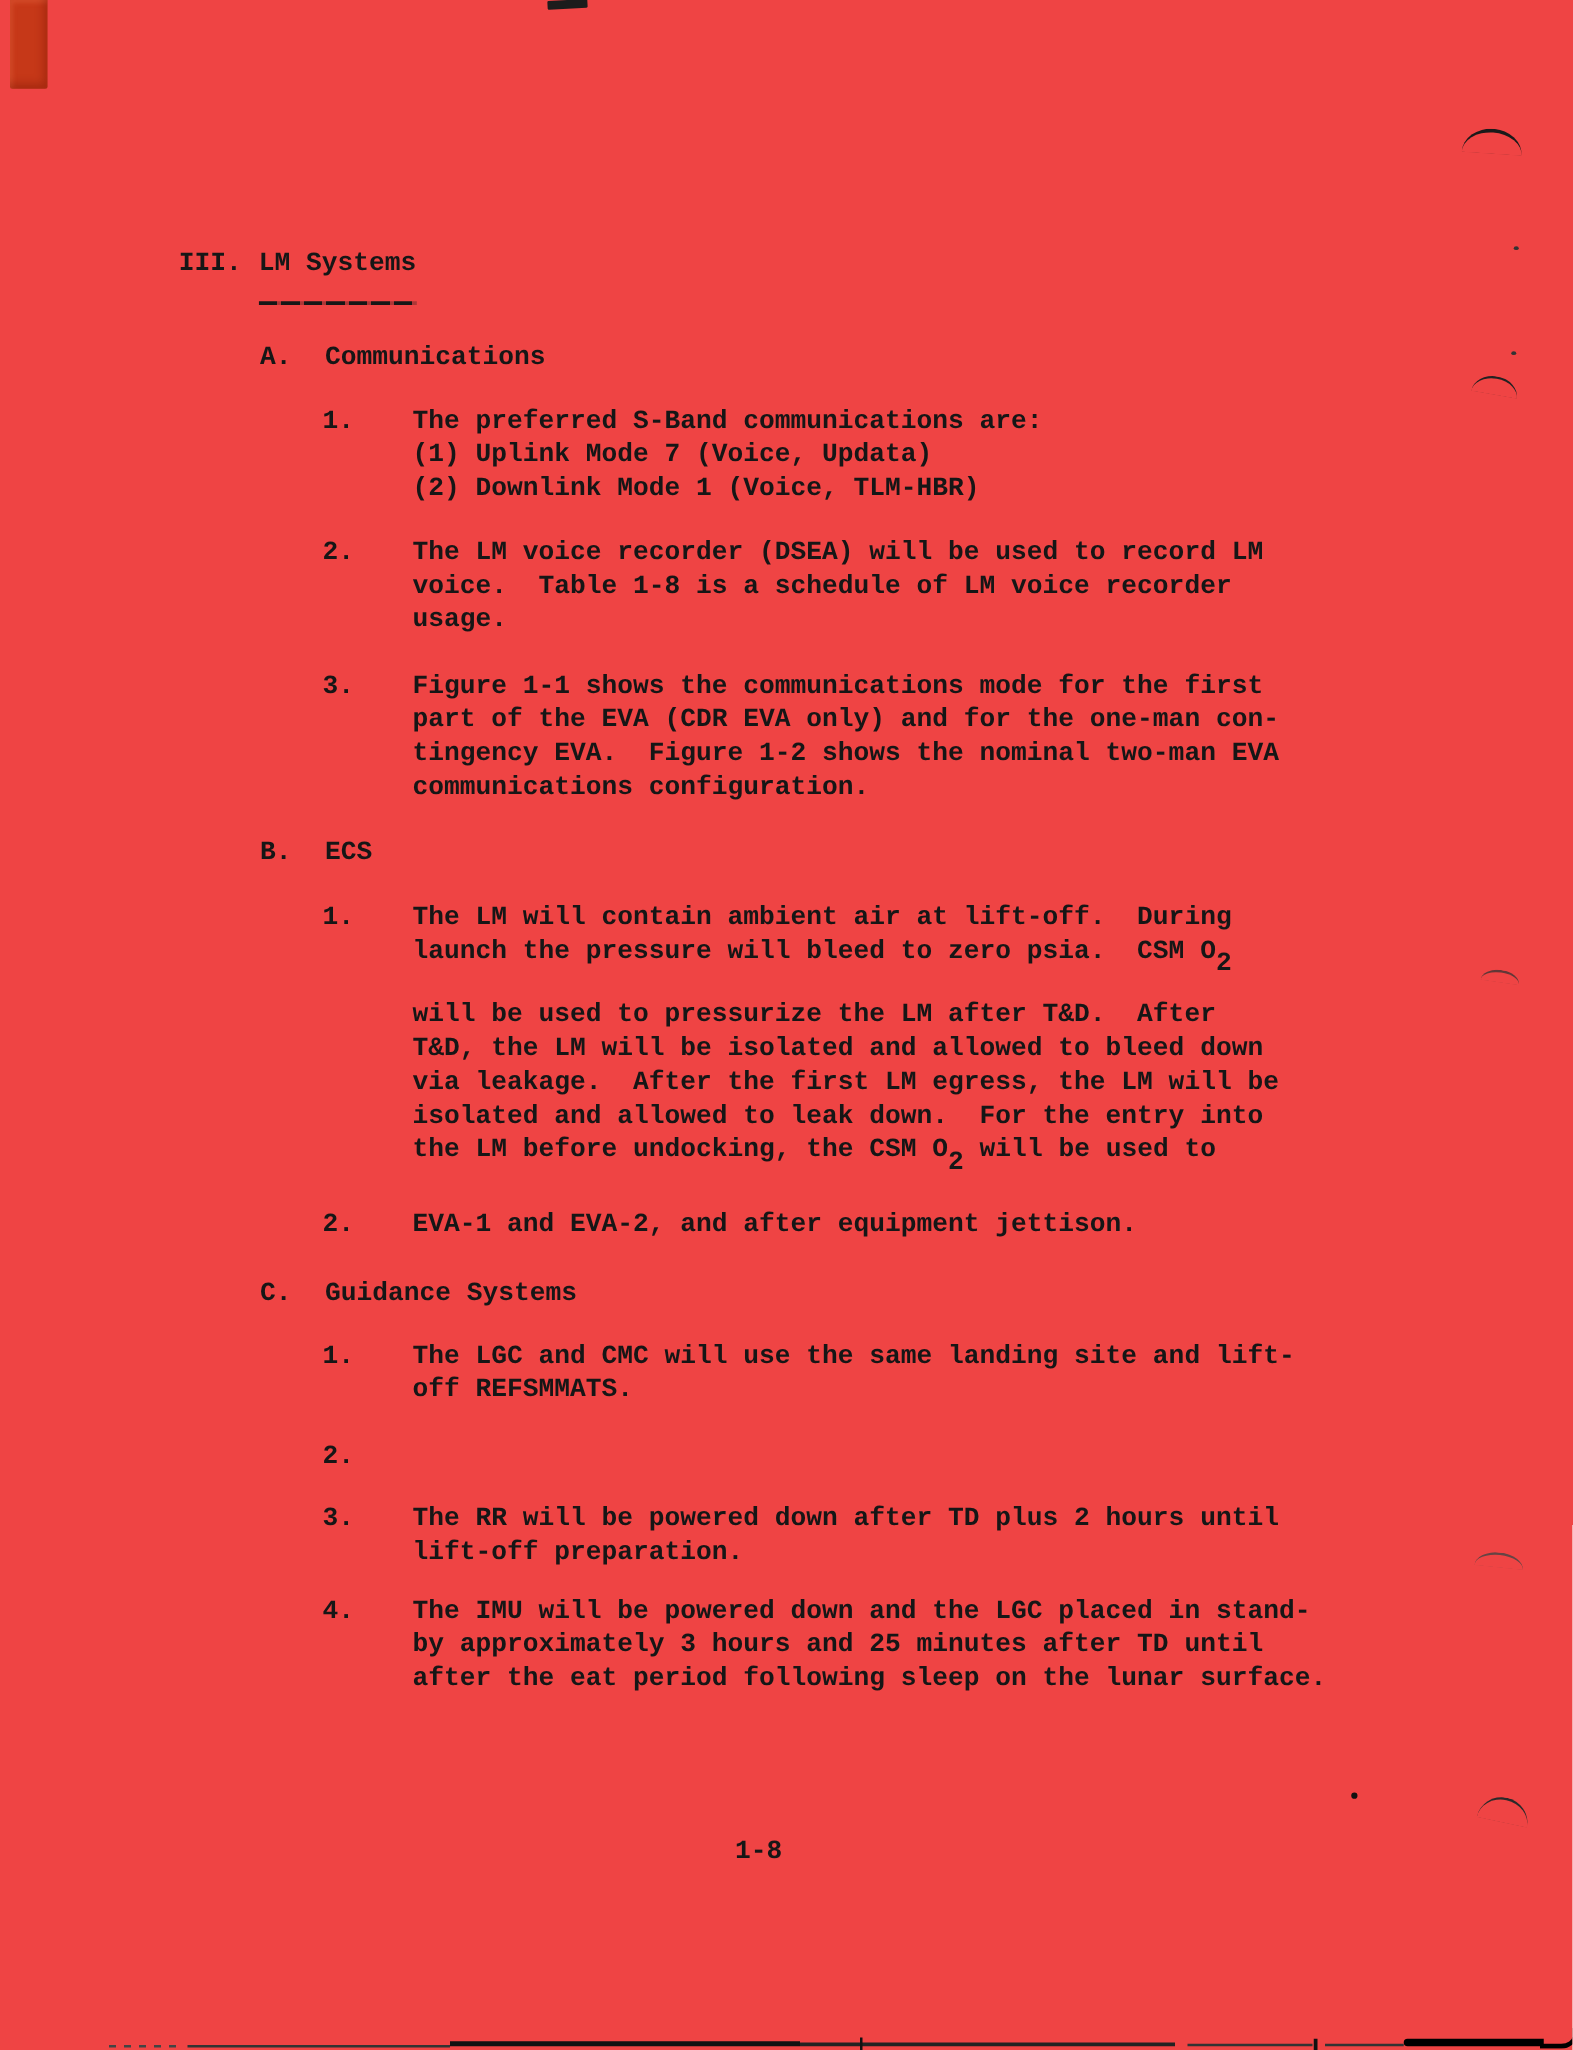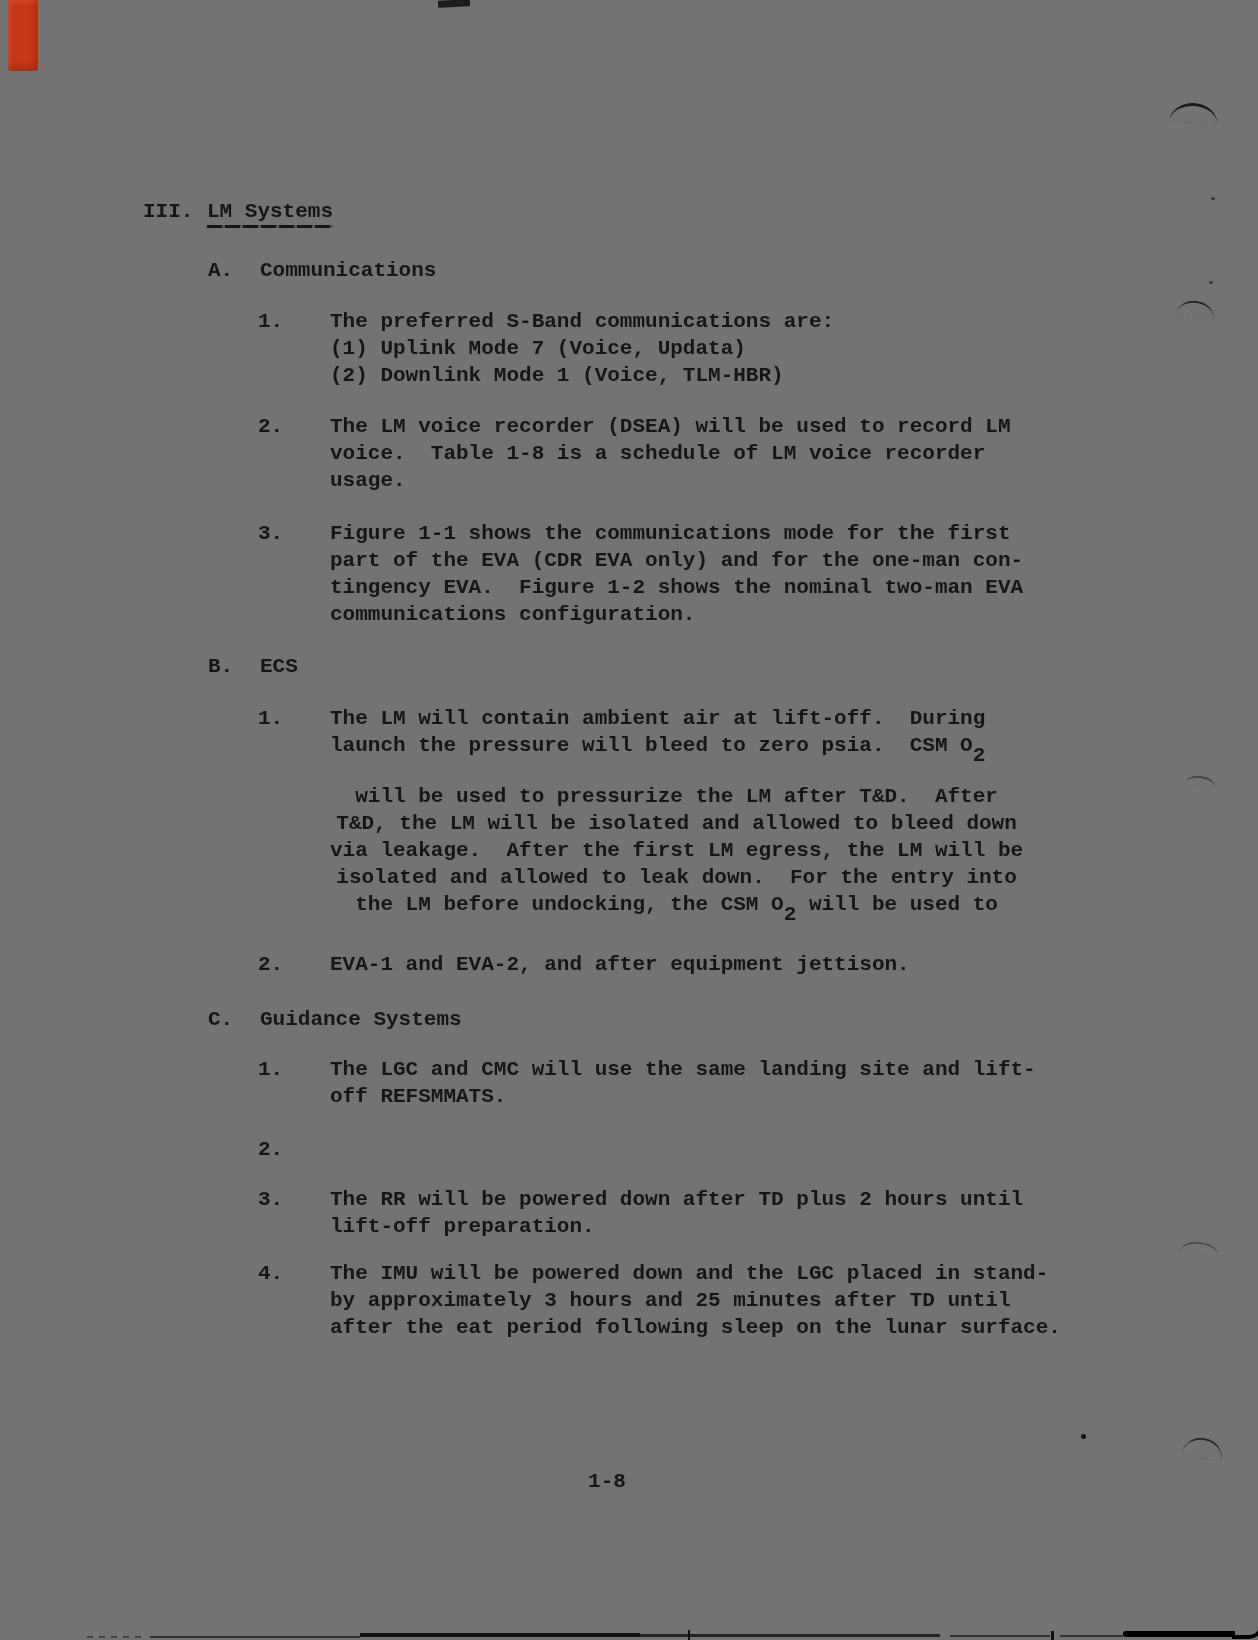--- a/index.html
+++ b/index.html
@@ -1,20 +1,20 @@
 <!DOCTYPE html>
 <html><head>
 <meta charset="utf-8">
 <style>
   html, body { margin: 0; padding: 0; background: #ffffff; }
   .page {
     position: relative;
     width: 1258px;
     height: 1640px;
-    background: #737373;
+    background: #ef4444;
     overflow: hidden;
     font-family: "Liberation Mono", "DejaVu Sans Mono", monospace;
     font-weight: 700;
     color: #161616;
   }
 
   
   .red-tab {
     position: absolute; left: 8px; top: 0; width: 30px; height: 71px;
     background: #c63818;
@@ -59,34 +59,34 @@
   .doc {
     position: absolute; left: 143px; top: 198px;
     font-size: 21px; line-height: 27px;
   }
   .t { white-space: pre-wrap; }
   .sub { position: relative; top: 10px; }
 
   .h-row { display: flex; }
   .roman { width: 64px; }
   .h-title {
-    padding-bottom: 3px;
+    padding-bottom: 19px;
     background-image: repeating-linear-gradient(90deg, #161616 0 15px, rgba(22,22,22,.3) 15px 18px);
     background-position: 0 100%;
     background-size: 100% 3px;
     background-repeat: no-repeat;
   }
 
   .sec-row { display: flex; margin-left: 65px; }
   .sec-letter { width: 52px; }
 
   .item { display: flex; margin-left: 115px; }
   .num { width: 72px; flex: 0 0 72px; }
   .blk-m1 { margin-bottom: 24px; }
-  .blk-m2 { margin-bottom: 9px; text-align: center; }
+  .blk-m2 { margin-bottom: 9px; }
   .blk-m3 { margin-bottom: 14px; }
 
   .mt-secA { margin-top: 29px; }
   .mt-a1 { margin-top: 24px; }
   .mt-a2 { margin-top: 24px; }
   .mt-a3 { margin-top: 26px; }
   .mt-secB { margin-top: 25px; }
   .mt-b1 { margin-top: 25px; }
   .mt-b2 { margin-top: 24px; }
   .mt-secC { margin-top: 28px; }

